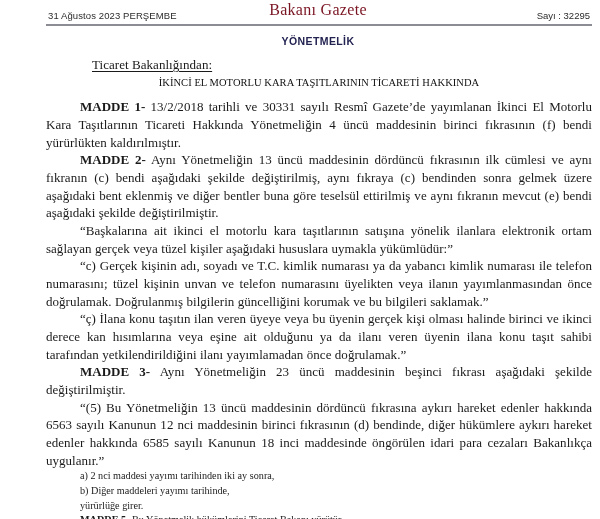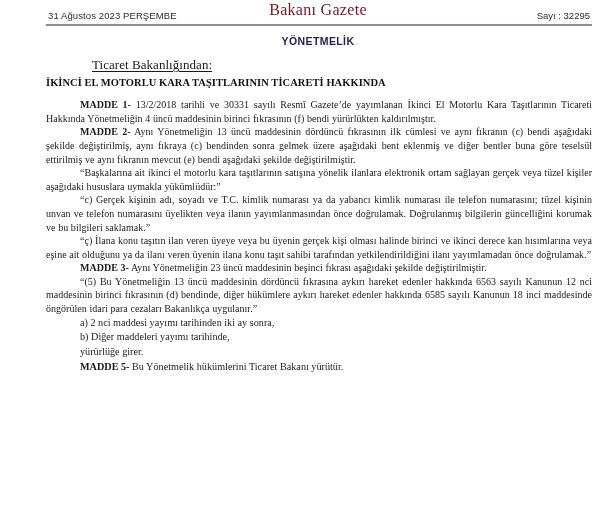--- a/index.html
+++ b/index.html
@@ -91,35 +91,35 @@
     margin-left: 46px;
     font-size: 13px;
     font-weight: 400;
     text-decoration: underline;
     text-underline-offset: 1.5px;
     color: #1a1a1a;
     letter-spacing: 0.05px;
   }
 
   .doc-title {
-    text-align: left;
+    text-align: center;
     font-size: 10.5px;
-    font-weight: bold;
+    font-weight: normal;
     line-height: 1.35;
     margin-top: 3px;
     letter-spacing: 0.05px;
     color: #111;
   }
   .doc-title .line {
     display: block;
   }
 
   p.para {
     margin: 0;
-    font-size: 10px;
+    font-size: 13px;
     line-height: 1.36;
     text-align: justify;
     text-justify: inter-word;
     text-indent: 34px;
     color: #1a1a1a;
     letter-spacing: 0.02px;
     word-spacing: 0.15px;
   }
   p.para.first {
     margin-top: 8px;

